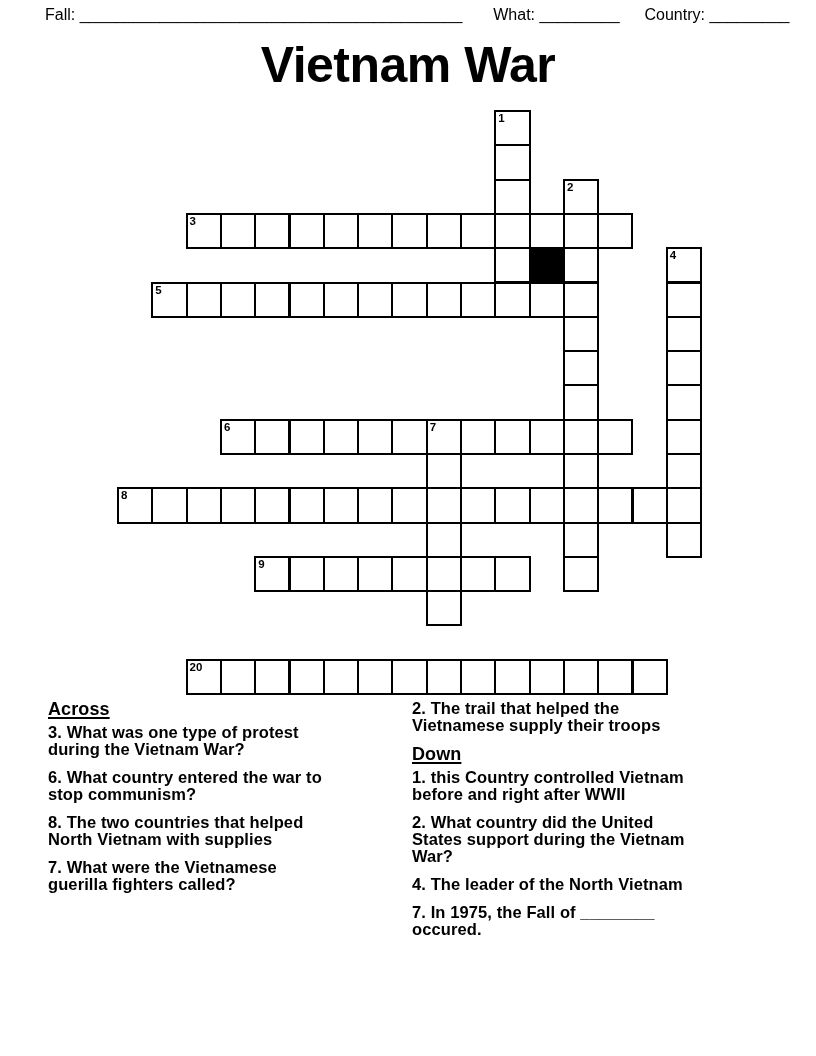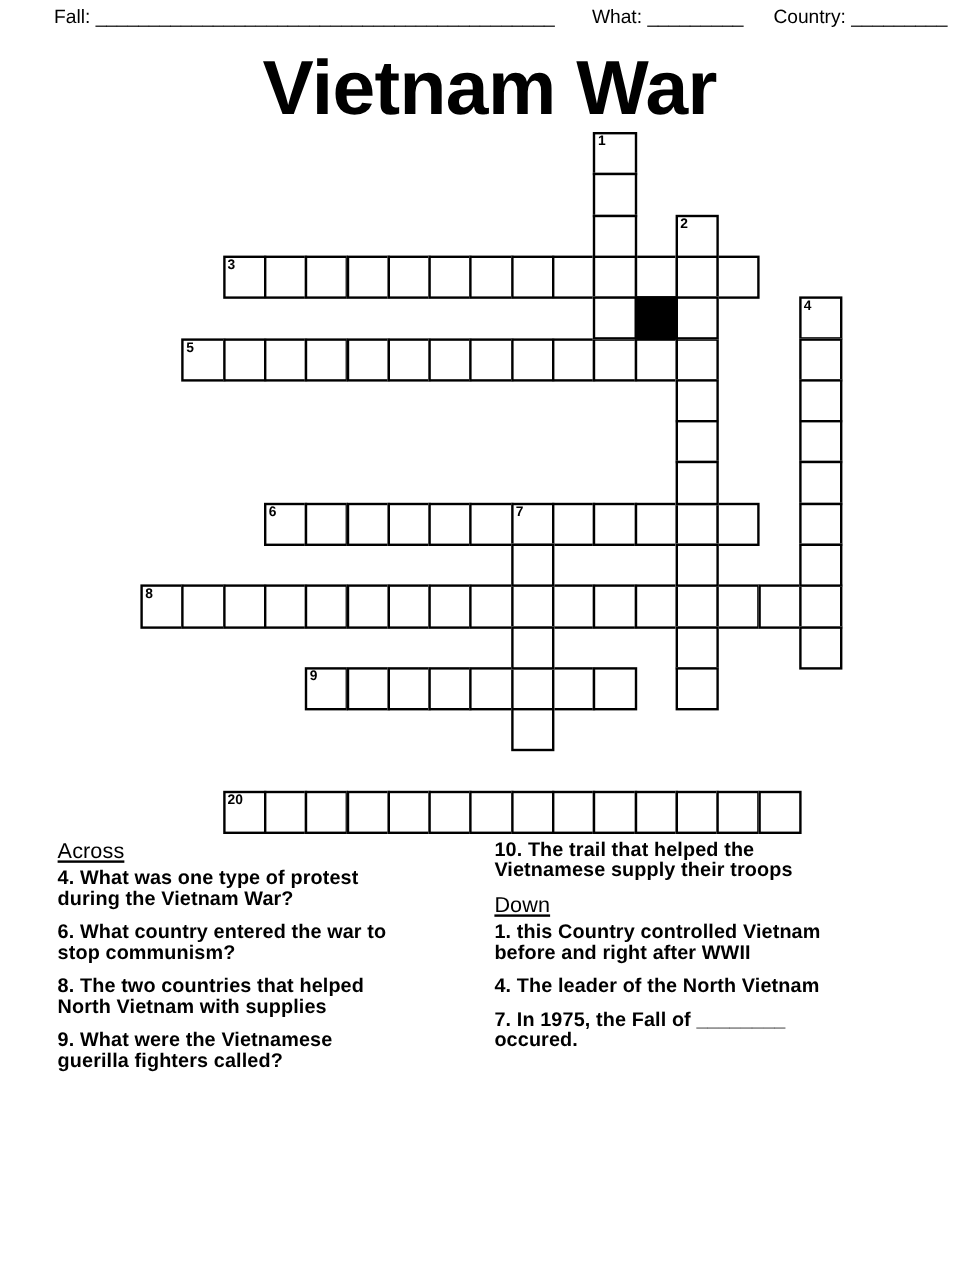--- a/index.html
+++ b/index.html
@@ -22,21 +22,21 @@
   }
   .sheet-header .blank { letter-spacing: 0; }
   .gap-lg { display: inline-block; width: 22px; }
   .gap-md { display: inline-block; width: 16px; }
 
   
   .page-title {
     position: absolute;
     left: 0; top: 36px; width: 100%;
     text-align: center;
-    font-size: 64px;
+    font-size: 50px;
     font-weight: bold;
     letter-spacing: -0.5px;
   }
 
   
   .grid {
     position: absolute;
     left: 117px; top: 110px;
     width: 600px; height: 600px;
   }
@@ -62,21 +62,21 @@
     width: 360px;
     font-size: 16.5px;
     font-weight: bold;
     line-height: 17px;
     letter-spacing: 0.1px;
   }
   .clue-col.left  { left: 48px; }
   .clue-col.right { left: 412px; width: 356px; }
   .clue-heading {
     font-size: 18px;
-    font-weight: normal;
+    font-weight: bold;
     text-decoration: underline;
     text-decoration-thickness: 2px;
     text-underline-offset: 2px;
     margin-bottom: 5px;
     line-height: 19px;
   }
   .clue {
     white-space: pre-line;
     margin-bottom: 11px;
   }
@@ -218,39 +218,42 @@
     <div class="cell" style="left: 548.8px; top: 411.6px;"></div>
     <div class="cell" style="left: 308.7px; top: 343px;"></div>
     <div class="cell" style="left: 308.7px; top: 411.6px;"></div>
     <div class="cell" style="left: 308.7px; top: 480.2px;"></div>
     <div class="cell black" style="left: 411.6px; top: 137.2px;"></div>
   </div>
 
 <div class="clue-col left">
   <div class="clue-heading">Across</div>
   <div>
-      <div class="clue">4. What was one type of protest
+      <div class="clue">3. What was one type of protest
 during the Vietnam War?</div>
       <div class="clue">6. What country entered the war to
 stop communism?</div>
       <div class="clue">8. The two countries that helped
 North Vietnam with supplies</div>
-      <div class="clue">9. What were the Vietnamese
+      <div class="clue">7. What were the Vietnamese
 guerilla fighters called?</div>
     </div>
 </div>
 
 <div class="clue-col right">
   <div>
-      <div class="clue">10. The trail that helped the
+      <div class="clue">2. The trail that helped the
 Vietnamese supply their troops</div>
     </div>
   <div class="down-heading-wrap">
     <div class="clue-heading">Down</div>
   </div>
   <div>
       <div class="clue">1. this Country controlled Vietnam
 before and right after WWII</div>
+      <div class="clue">2. What country did the United
+States support during the Vietnam
+War?</div>
       <div class="clue">4. The leader of the North Vietnam</div>
       <div class="clue">7. In 1975, the Fall of ________
 occured.</div>
     </div>
 </div>
 
 </body></html>

